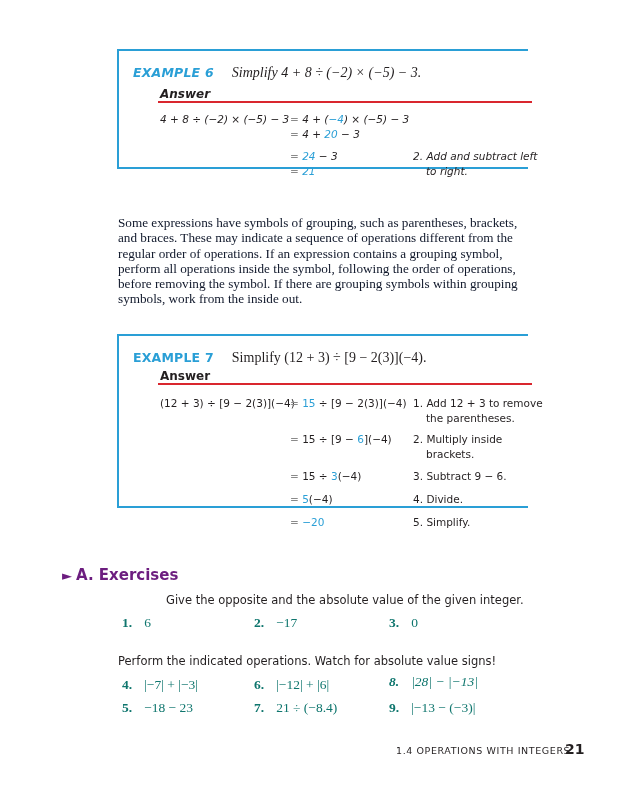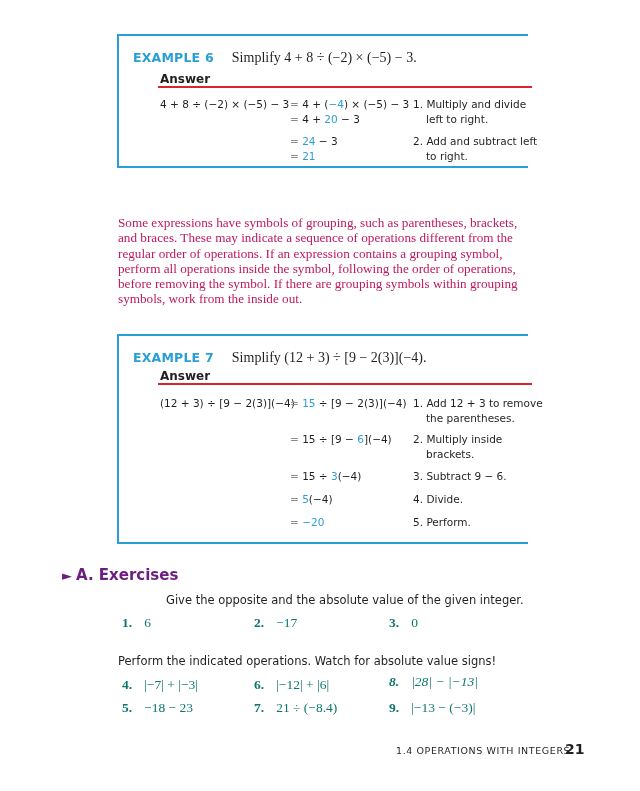--- a/index.html
+++ b/index.html
@@ -5,37 +5,37 @@
   html, body { margin:0; padding:0; background:#ffffff; }
   body { width:640px; height:791px; position:relative; overflow:hidden; color:#231f20; }
   .page { position:absolute; left:0; top:0; width:640px; height:791px; }
 
   
   .example-box {
     position:absolute; left:117px; width:411px;
     border-top:2px solid #2a9fd6; border-left:2px solid #2a9fd6; border-bottom:2px solid #2a9fd6;
     box-sizing:border-box;
   }
-  #ex6 { top:34px; height:134px; }
-  #ex7 { top:334px; height:210px; }
+  #ex6 { top:49px; height:120px;font-style:italic; }
+  #ex7 { top:334px; height:174px; }
 
   .ex-head { position:absolute; left:14px; top:12px; white-space:nowrap; }
   .ex-label { font-family:"DejaVu Sans", sans-serif; font-weight:bold; color:#2a9fd6; font-size:12.5px; letter-spacing:0.2px; }
   .ex-prompt { font-family:"Liberation Serif", serif; font-size:14px; color:#231f20; margin-left:14px; }
   .answer-label { position:absolute; left:41px; font-family:"DejaVu Sans", sans-serif; font-weight:bold; font-size:12px; color:#231f20; }
   .answer-rule { position:absolute; left:39px; right:-4px; height:2px; background:#d9262e; }
 
   .math, .step { font-family:"DejaVu Sans", sans-serif; font-size:10.5px; color:#231f20; white-space:nowrap; position:absolute; }
   .step { font-size:10.5px; line-height:15px; }
   .hl { color:#2a9fd6; }
   .eq { color:#8a8a8a; }
 
   .para {
     position:absolute; left:118px; top:215px; width:410px;
-    font-family:"Liberation Serif", serif; font-size:13.2px; line-height:15.3px; color:#be185d;
+    font-family:"Liberation Serif", serif; font-size:13.2px; line-height:15.3px; color:#0f172a;
   }
 
   .section-title {
     position:absolute; left:62px; top:566px;
     font-family:"DejaVu Sans", sans-serif; font-weight:bold; font-size:15px; color:#6c1d7f; white-space:nowrap;
   }
   .section-title .arrow { font-size:13px; margin-right:4px; }
 
   .instr { position:absolute; left:118px; font-family:"DejaVu Sans", sans-serif; font-size:11.5px; color:#231f20; white-space:nowrap; }
   .ex-item { position:absolute; font-family:"Liberation Serif", serif; font-size:13.5px; color:#0f766e; white-space:nowrap; }
@@ -68,24 +68,20 @@
     </div>
     <div class="math" style="left:171px; top:99px;">
       <span class="eq">=</span>
       <span></span><span class="hl">24</span><span> − 3</span>
     </div>
     <div class="math" style="left:171px; top:114px;">
       <span class="eq">=</span>
       <span></span><span class="hl">21</span><span></span>
     </div>
 
-    <div class="step" style="left:294px; top:61px;">
-      <span>1.</span>&nbsp;<span>Multiply and divide</span><br>
-      <span style="padding-left:13px;">left to right.</span>
-    </div>
     <div class="step" style="left:294px; top:98px;">
       <span>2.</span>&nbsp;<span>Add and subtract left</span><br>
       <span style="padding-left:13px;">to right.</span>
     </div>
   </div>
 
   <div class="para">Some expressions have symbols of grouping, such as parentheses, brackets, and braces. These may indicate a sequence of operations different from the regular order of operations. If an expression contains a grouping symbol, perform all operations inside the symbol, following the order of operations, before removing the symbol. If there are grouping symbols within grouping symbols, work from the inside out.</div>
 
   <div class="example-box" id="ex7">
     <div class="ex-head">
@@ -125,21 +121,21 @@
       <span>2.</span>&nbsp;<span>Multiply inside</span><br>
       <span style="padding-left:13px;">brackets.</span>
     </div>
     <div class="step" style="left:294px; top:133px;">
       <span>3.</span>&nbsp;<span>Subtract 9 − 6.</span>
     </div>
     <div class="step" style="left:294px; top:156px;">
       <span>4.</span>&nbsp;<span>Divide.</span>
     </div>
     <div class="step" style="left:294px; top:179px;">
-      <span>5.</span>&nbsp;<span>Perform.</span>
+      <span>5.</span>&nbsp;<span>Simplify.</span>
     </div>
   </div>
 
   <div class="section-title">
     <span class="arrow">►</span><span>A. Exercises</span>
   </div>
 
   <div class="instr" style="top:593px;margin-left:48px;">Give the opposite and the absolute value of the given integer.</div>
   <div class="ex-item" style="left:122px; top:615px;">
     <span class="num">1.</span><span>6</span>

